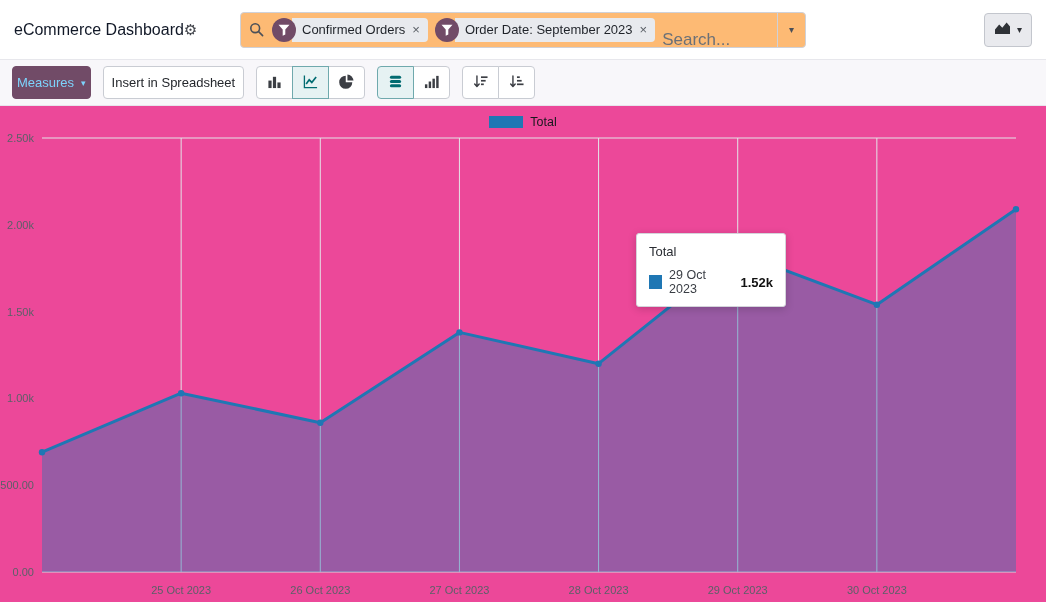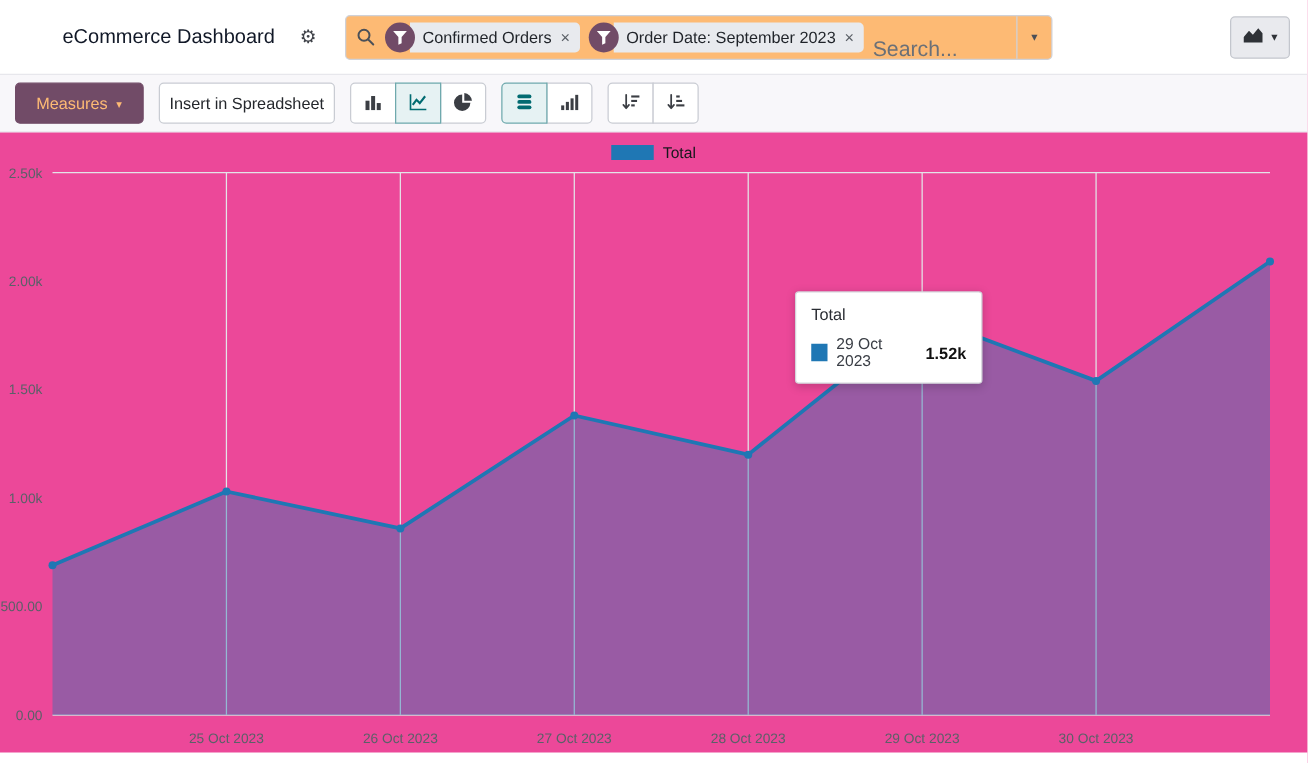--- a/index.html
+++ b/index.html
@@ -2,21 +2,21 @@
 <html><head>
 <meta charset="utf-8">
 <style>
   * { box-sizing: border-box; margin: 0; padding: 0; }
   html, body { width: 1046px; height: 616px; overflow: hidden; background: #fff;
     font-family: "Liberation Sans", sans-serif; color: #212529; }
 
   
   .topbar { height: 60px; display: flex; align-items: center; padding: 0 14px;
     border-bottom: 1px solid #e7e7ec; background: #fff; }
-  .title-wrap { width: 226px; display: flex; align-items: center; gap: 20px; margin-left: 36px; }
+  .title-wrap { width: 226px; display: flex; align-items: center; gap: 0; }
   .page-title { font-size: 16px; font-weight: 500; color: #111827; white-space: nowrap; }
   .gear { font-size: 15px; color: #3f4249; cursor: pointer; line-height: 1; }
 
   .searchbar { width: 566px; height: 36px; border: 1px solid #cfd1d8; border-radius: 4px;
     display: flex; align-items: center; padding-left: 8px; background: #fdba74; gap: 7px; }
   .search-mag { display: flex; align-items: center; }
   .facet { display: flex; align-items: center; }
   .facet-icon { width: 24px; height: 24px; border-radius: 12px; background: #714B67;
     display: flex; align-items: center; justify-content: center; z-index: 1; }
   .facet-body { display: flex; align-items: center; background: #e8eaee; height: 24px;
@@ -30,22 +30,22 @@
     align-items: center; justify-content: center; color: #4b4f57; font-size: 10px; cursor: pointer; }
 
   .header-spacer { flex: 1; }
   .view-switcher { height: 34px; padding: 0 9px; background: #e9eaee; border: 1px solid #c3c6cd;
     border-radius: 4px; display: flex; align-items: center; gap: 6px; cursor: pointer; color: #2f3237; }
   .view-switcher .caret { font-size: 10px; color: #2f3237; }
 
   
   .toolbar { height: 46px; background: #f8f7fa; border-bottom: 1px solid #e7e5ec;
     display: flex; align-items: center; padding: 0 12px; gap: 12px; }
-  .btn-measures { background: #714B67; color: #fdba74; border: 1px solid #714B67; border-radius: 4px;
-    font-size: 13px; padding: 8px 16px; display: flex; align-items: center; gap: 7px; cursor: pointer;
+  .btn-measures { background: #714B67; color: #7dd3fc; border: 1px solid #714B67; border-radius: 4px;
+    font-size: 13px; padding: 8px 4px; display: flex; align-items: center; gap: 7px; cursor: pointer;
     font-family: inherit; }
   .btn-measures .caret { font-size: 9px; }
   .btn-plain { background: #fff; color: #24272c; border: 1px solid #c9ccd3; border-radius: 4px;
     font-size: 13px; padding: 8px 8px; cursor: pointer; font-family: inherit; }
   .btn-group { display: flex; }
   .icon-btn { width: 37px; height: 33px; background: #fff; border: 1px solid #c9ccd3;
     display: flex; align-items: center; justify-content: center; color: #3b3e44; cursor: pointer;
     margin-left: -1px; padding: 0; }
   .btn-group .icon-btn:first-child { border-radius: 4px 0 0 4px; margin-left: 0; }
   .btn-group .icon-btn:last-child { border-radius: 0 4px 4px 0; }

